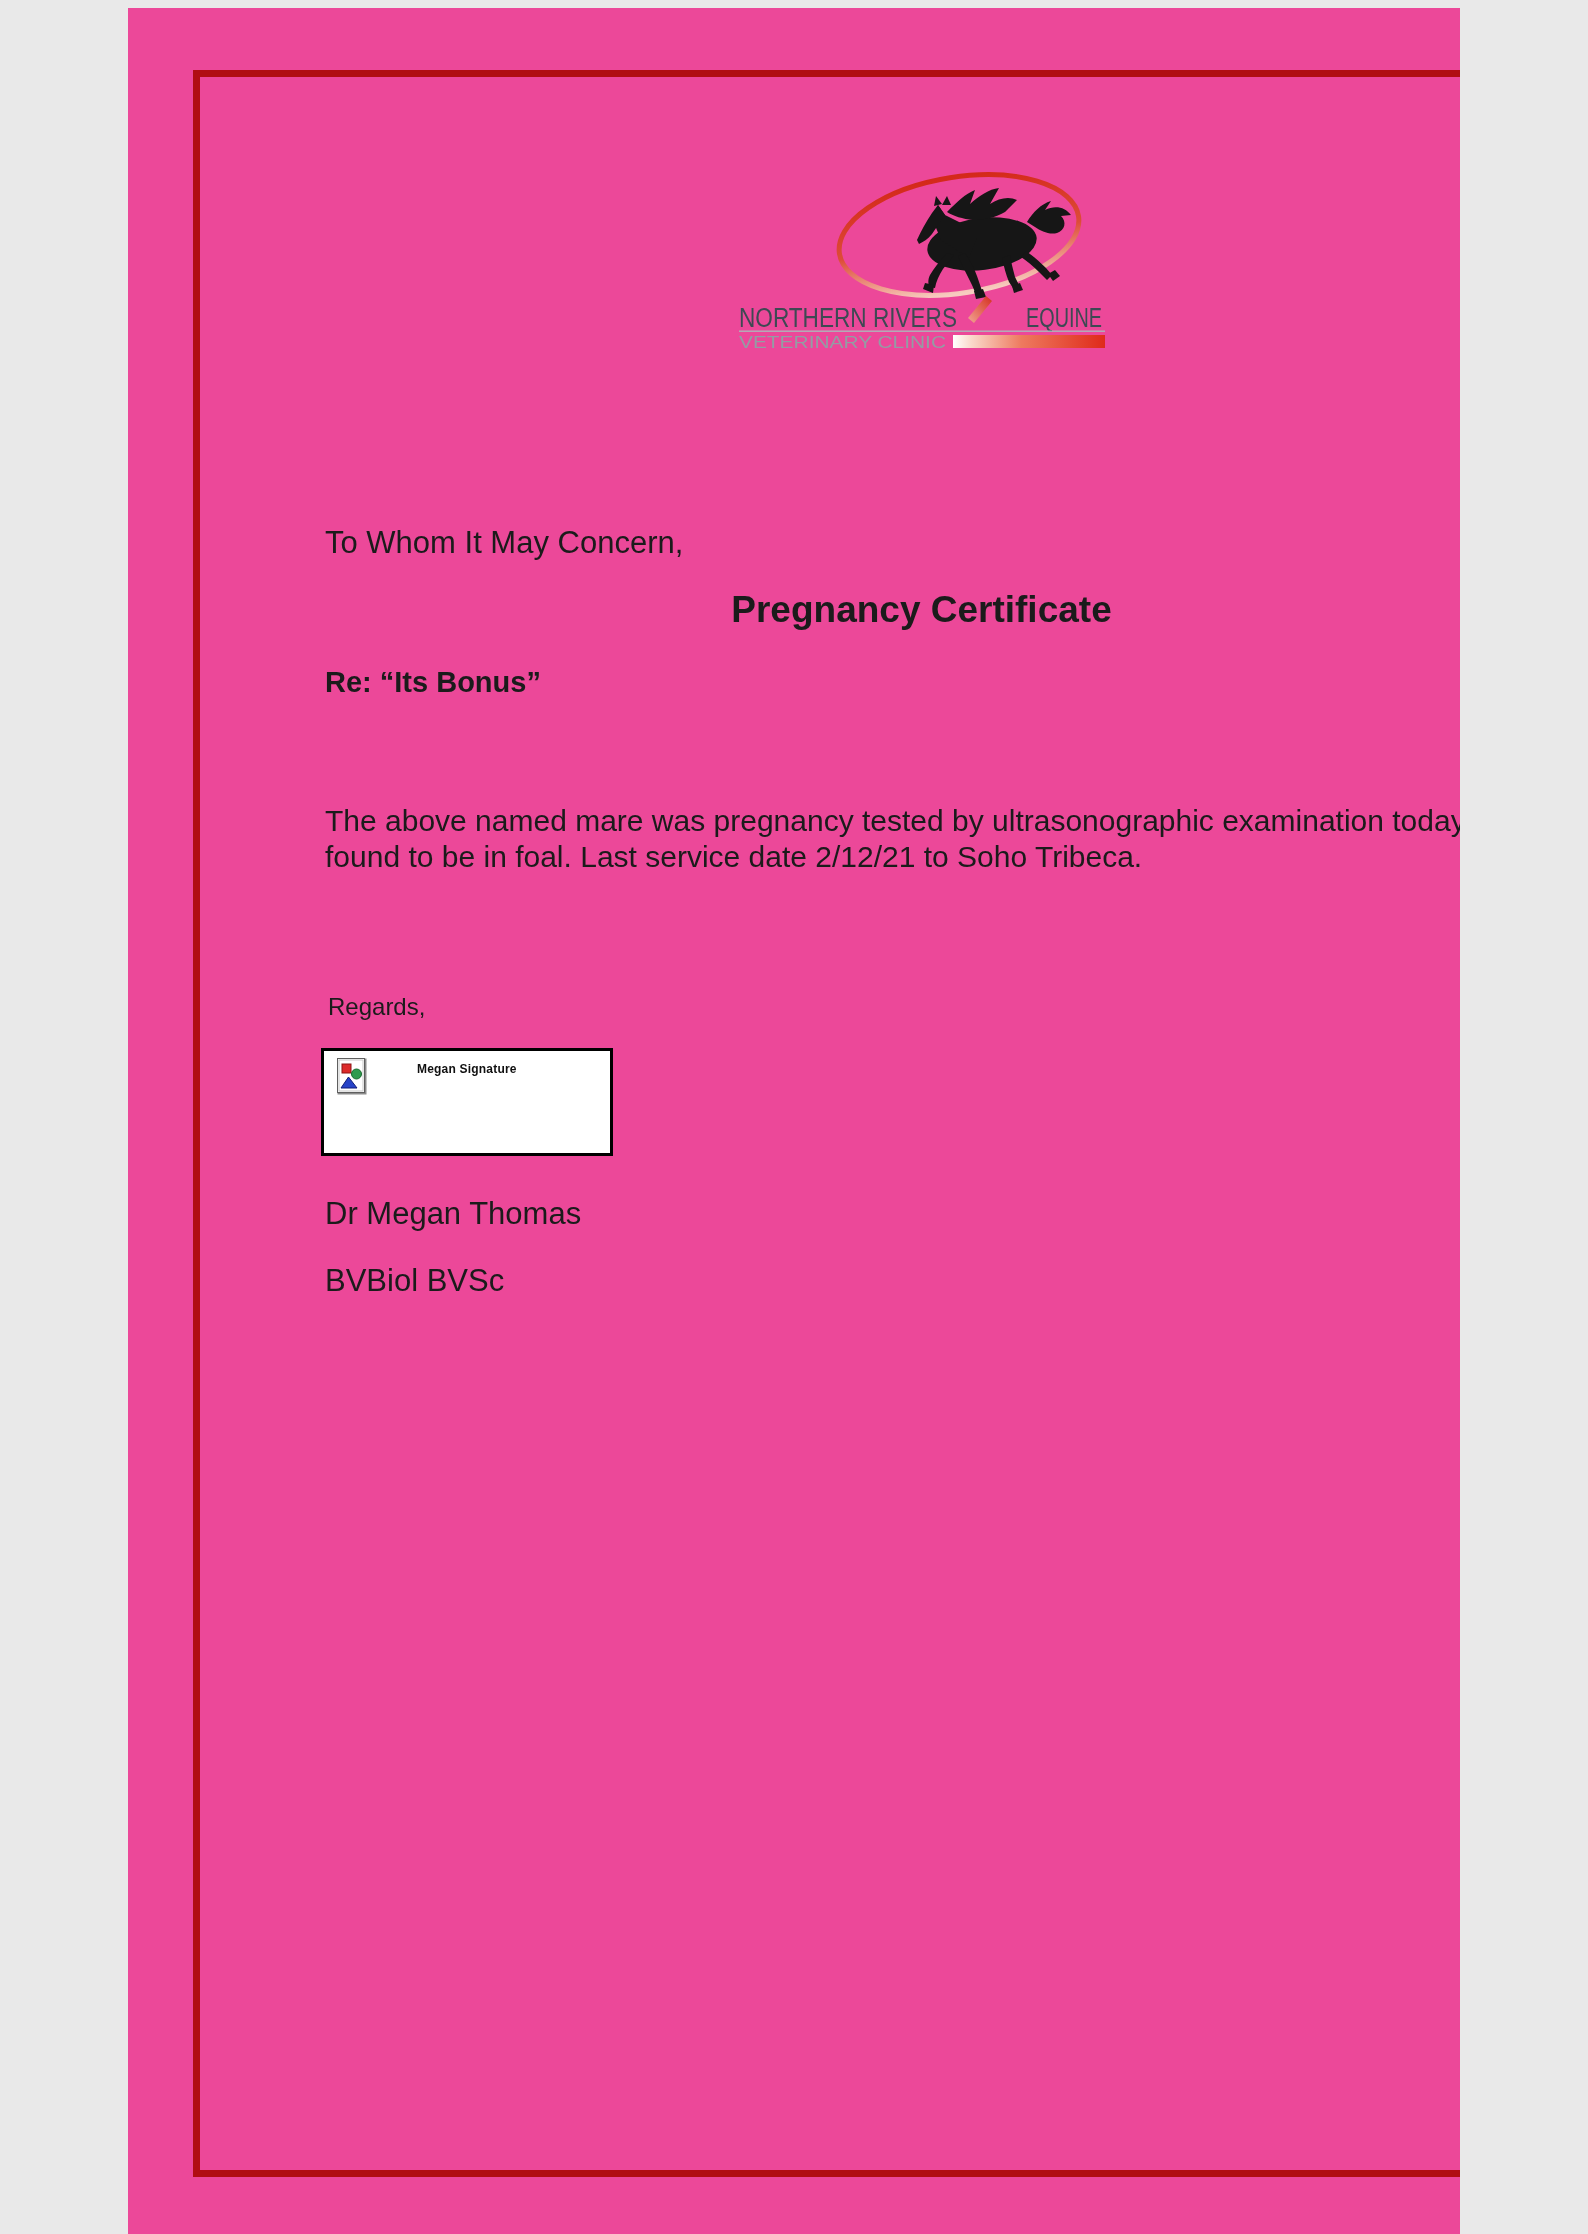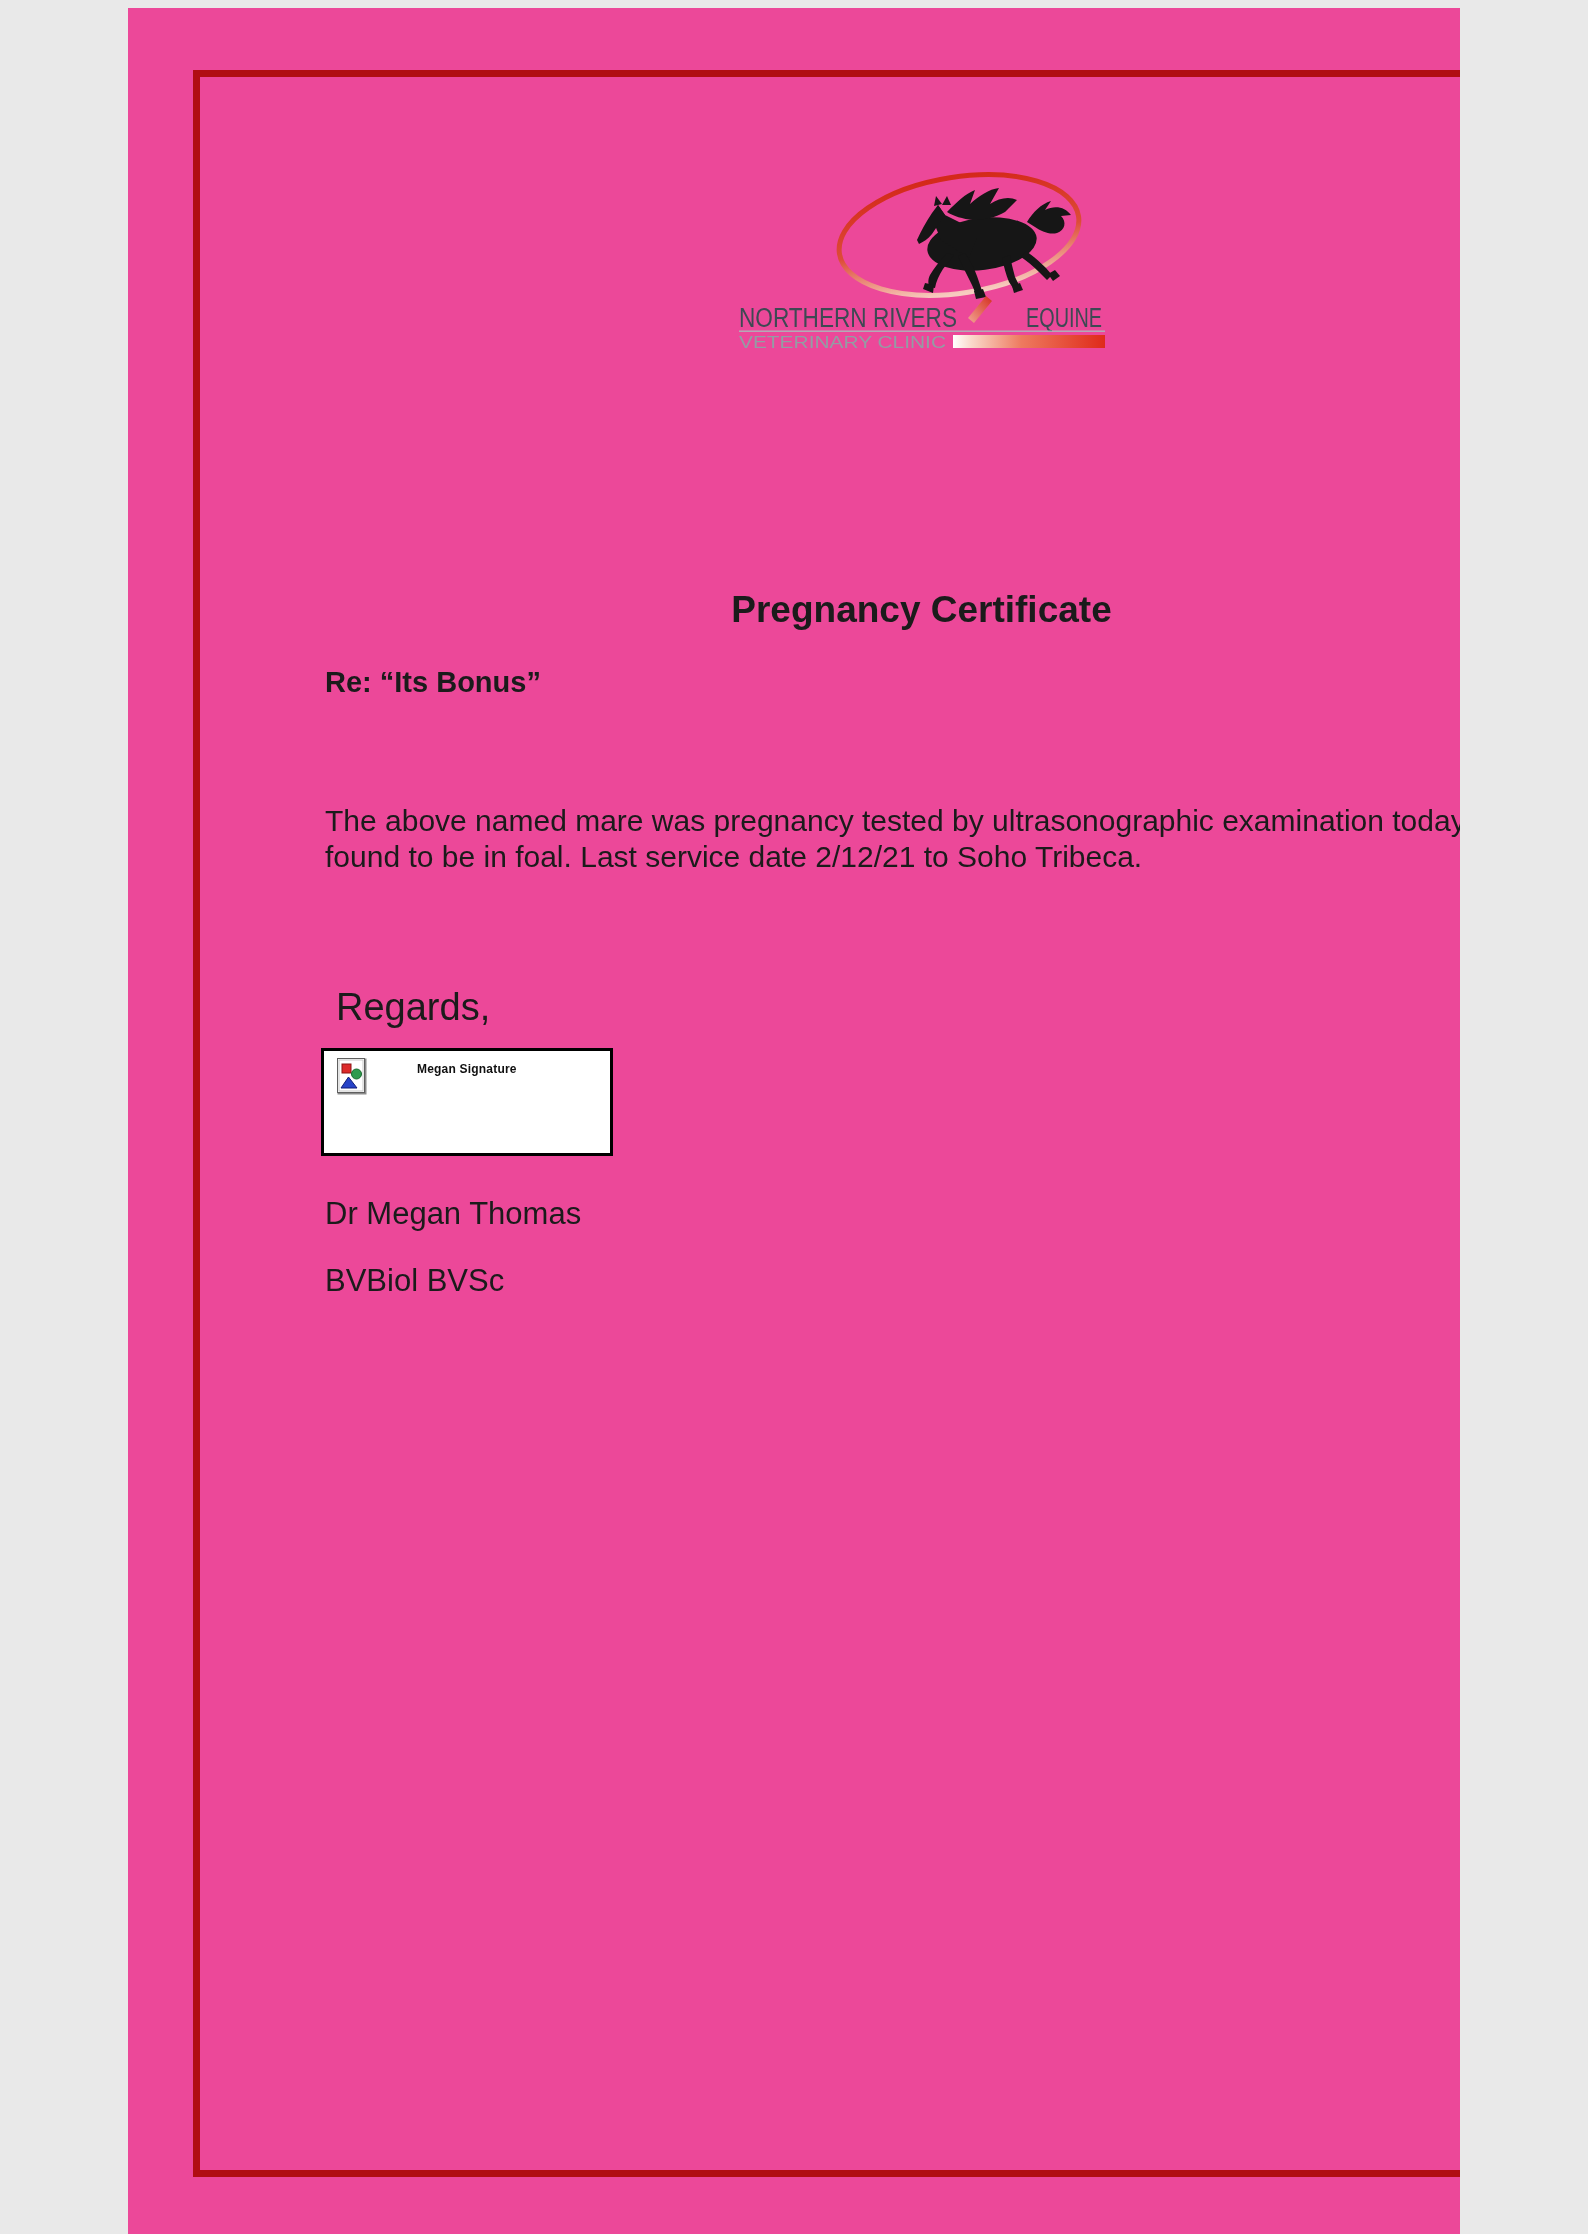--- a/index.html
+++ b/index.html
@@ -49,21 +49,21 @@
     position: absolute;
     left: 197px; top: 652px;
     width: 1193px;
     font-size: 29px; line-height: 44px;
     font-weight: bold;
     text-align: left;
   }
   .para { position: absolute; left: 197px; width: 1245px; font-size: 30px; line-height: 36px; }
   .para-1 { top: 795px; }
   .para-2 { top: 908px; }
-  .closing { position: absolute; left: 208px; top: 976px; font-size: 38px; line-height: 46px; }
+  .closing { position: absolute; left: 200px; top: 976px; font-size: 24px; line-height: 46px; }
   .signature-frame {
     position: absolute;
     left: 193px; top: 1040px;
     width: 292px; height: 108px;
     border: 3px solid #000000;
     background: #ffffff;
   }
   .broken-img-icon { position: absolute; left: 13px; top: 7px; width: 30px; height: 37px; }
   .signature-alt {
     position: absolute; left: 57px; top: 11px;
@@ -126,20 +126,21 @@
 
       <text x="0" y="169" font-size="27" fill="#3e4953" textLength="218" lengthAdjust="spacingAndGlyphs" font-family="Liberation Sans, sans-serif">NORTHERN RIVERS</text>
       <text x="363" y="169" text-anchor="end" font-size="27" fill="#3e4953" textLength="76" lengthAdjust="spacingAndGlyphs" font-family="Liberation Sans, sans-serif">EQUINE</text>
       <rect x="0" y="172.5" width="366" height="1.4" fill="#aeb4ba"></rect>
       <text x="0" y="190" font-size="17" fill="#949ca4" textLength="207" lengthAdjust="spacingAndGlyphs" font-family="Liberation Sans, sans-serif">VETERINARY CLINIC</text>
       <rect x="214" y="177" width="152" height="13" fill="url(#gbar)"></rect>
     </svg>
   </div>
 
 
+  <div class="salutation">To Whom It May Concern,</div>
 
   <div class="doc-title">Pregnancy Certificate</div>
 
   <div class="doc-subject">Re: “Its Bonus”</div>
 
   <div class="para para-1">The above named mare was pregnancy tested by ultrasonographic examination today and found to be in foal. Last service date 2/12/21 to Soho Tribeca.</div>
 
 
   <div class="closing">Regards,</div>
 

